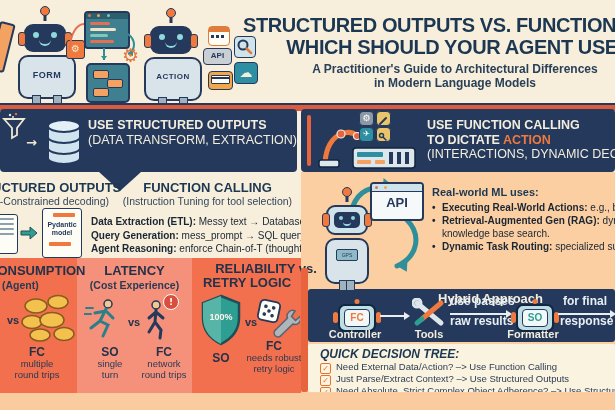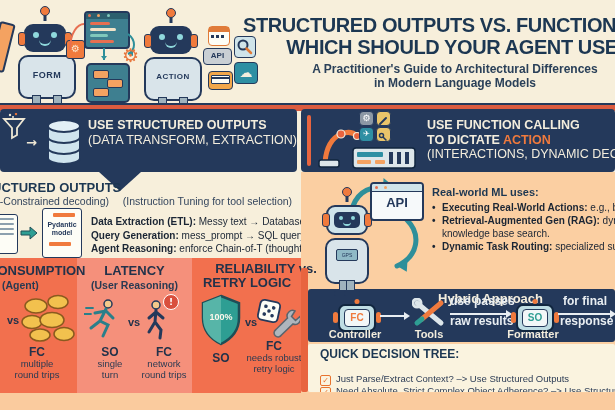--- a/index.html
+++ b/index.html
@@ -85,21 +85,21 @@
   .chip{position:absolute;width:34px;height:24px;background:#BFDDE4;border:2px solid #11263F;border-radius:7px;}
   .chip .inner{position:absolute;left:4px;right:4px;top:3px;bottom:3px;background:#F2F7F8;border:1px solid #24395B;border-radius:4px;
                text-align:center;font-size:10px;font-weight:800;line-height:16px;}
   .chip .eL,.chip .eR{position:absolute;top:6px;width:5px;height:11px;background:#F07A3D;border-radius:3px;}
   .chip .eL{left:-7px;} .chip .eR{right:-7px;}
   .chip .a{position:absolute;left:50%;top:-7px;width:5px;height:5px;background:#F07A3D;border-radius:50%;transform:translateX(-50%);}
   .fcC{color:#F07A3D;} .soC{color:#2E9E93;}
 
   
   .dbox{left:308px;top:344px;width:307px;height:48px;background:#FAF3DF;border-radius:2px;overflow:hidden;}
-  .dth{font-size:12px;font-weight:800;color:#1C3752;}
+  .dth{font-size:12px;font-weight:800;color:#1C3752;font-style:italic;}
   .ditem{font-size:9.5px;font-weight:500;color:#2C3C55;white-space:nowrap;}
   .chk{display:inline-block;width:9px;height:9px;border:1.5px solid #E8732F;border-radius:2px;margin-right:5px;
        font-size:8px;line-height:9px;text-align:center;color:#E8732F;font-weight:800;vertical-align:-1px;font-family:"DejaVu Sans",sans-serif;}
 
   .strip{left:0;top:393px;width:615px;height:17px;background:#FACB9E;}
 </style>
 </head>
 <body>
 
 <div id="app">
@@ -261,20 +261,21 @@
       <div class="nw lt">(INTERACTIONS, DYNAMIC DECISIONS)</div>
     </div>
   </div>
 
   <div class="abs chev" style="left:99px;top:172px;"></div>
   <div class="abs chev" style="left:479px;top:172px;"></div>
 
   <div class="abs" style="left:0;top:172px;width:300px;height:86px;">
     <div class="abs nw mlh" style="left:-34px;top:8px;">STRUCTURED OUTPUTS</div>
     <div class="abs nw mls" style="left:-48px;top:23px;">(Grammar-Constrained decoding)</div>
+    <div class="abs nw mlh ctr" style="left:125px;top:8px;width:165px;">FUNCTION CALLING</div>
     <div class="abs nw mls ctr" style="left:115px;top:23px;width:185px;">(Instruction Tuning for tool selection)</div>
 
     <div class="abs doc" style="left:-6px;top:42px;width:22px;height:38px;">
       <div class="docline"></div>
         <div class="docline"></div>
       <div class="docline"></div>
         <div class="docline"></div>
     </div>
     <svg class="abs" style="left:20px;top:54px;" width="18" height="14" viewBox="0 0 18 14">
       <path d="M1 5 h9 v-4 l7 6 -7 6 v-4 h-9 z" fill="#2E9E93" stroke="#1F4E56" stroke-width="1"></path>
@@ -362,21 +363,21 @@
     <ellipse cx="44" cy="40" rx="10" ry="6.5" fill="#F2C14E" stroke="#8A5A1E" stroke-width="1.5"></ellipse>
     <ellipse cx="20" cy="41" rx="10" ry="6" fill="#F2C14E" stroke="#8A5A1E" stroke-width="1.5"></ellipse>
   </svg>
   <div class="abs ctr" style="left:6px;top:346px;width:62px;">
     <div class="fcso">FC</div>
     <div class="desc">multiple</div>
     <div class="desc">round trips</div>
   </div>
 
   <div class="abs nw cmph ctr" style="left:77px;top:264px;width:115px;">LATENCY</div>
-  <div class="abs nw cmps ctr" style="left:77px;top:279px;width:115px;">(User Reasoning)</div>
+  <div class="abs nw cmps ctr" style="left:77px;top:279px;width:115px;">(Cost Experience)</div>
   <svg class="abs" style="left:84px;top:298px;" width="36" height="42" viewBox="0 0 36 42">
     <path d="M2 10 h7 M0 16 h7" stroke="#2A7F8A" stroke-width="1.8" stroke-linecap="round"></path>
     <circle cx="24" cy="6" r="4" fill="#F3C98B" stroke="#24395B" stroke-width="1.5"></circle>
     <path d="M22 11 L16 23 M22 13 L11 15 M22 13 L29 20 M16 23 L7 30 M16 23 L24 27 L19 38" fill="none" stroke="#2A7F8A" stroke-width="3" stroke-linecap="round"></path>
   </svg>
   <div class="abs ctr" style="left:88px;top:346px;width:44px;">
     <div class="fcso">SO</div>
     <div class="desc">single</div>
     <div class="desc">turn</div>
   </div>
@@ -457,20 +458,23 @@
     <div class="ahead" style="left:302px;top:21px;"></div>
     <div class="abs alab ctr nw" style="left:252px;top:28px;width:50px;">response</div>
 
     <div class="abs hlbl ctr nw" style="left:12px;top:39px;width:70px;">Controller</div>
     <div class="abs hlbl ctr nw" style="left:100px;top:39px;width:42px;">Tools</div>
     <div class="abs hlbl ctr nw" style="left:194px;top:39px;width:62px;">Formatter</div>
   </div>
 
   <div class="abs dbox">
     <div class="abs dth nw" style="left:12px;top:3px;">QUICK DECISION TREE:</div>
+    <div class="abs ditem" style="left:12px;top:17px;">
+      <span class="chk">✓</span><span>Need External Data/Action? –&gt; Use Function Calling</span>
+    </div>
     <div class="abs ditem" style="left:12px;top:29px;">
       <span class="chk">✓</span><span>Just Parse/Extract Context? –&gt; Use Structured Outputs</span>
     </div>
     <div class="abs ditem" style="left:12px;top:41px;">
       <span class="chk">✓</span><span>Need Absolute, Strict Complex Object Adherence? –&gt; Use Structured Outputs via Constrained</span>
     </div>
   </div>
 
   <div class="abs strip"></div>
 

